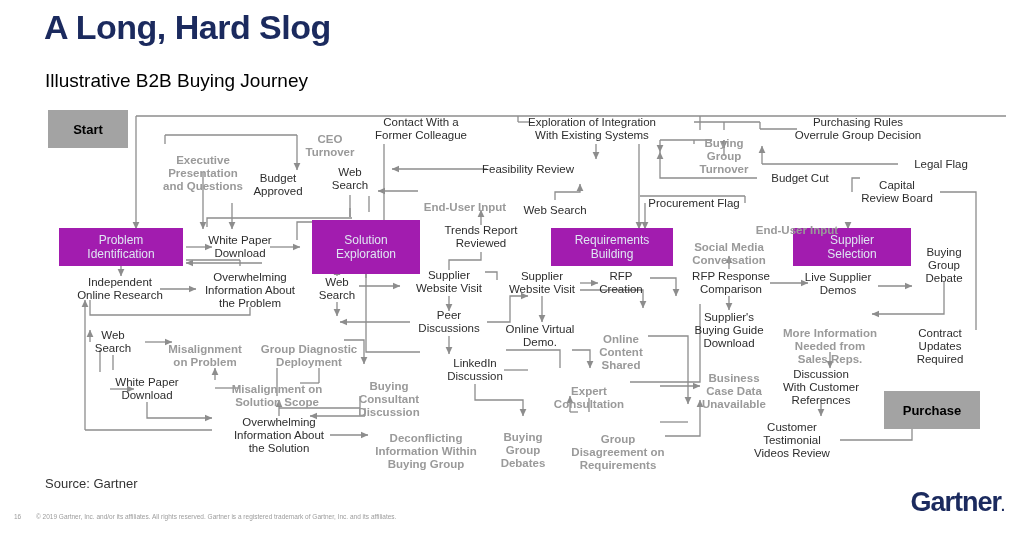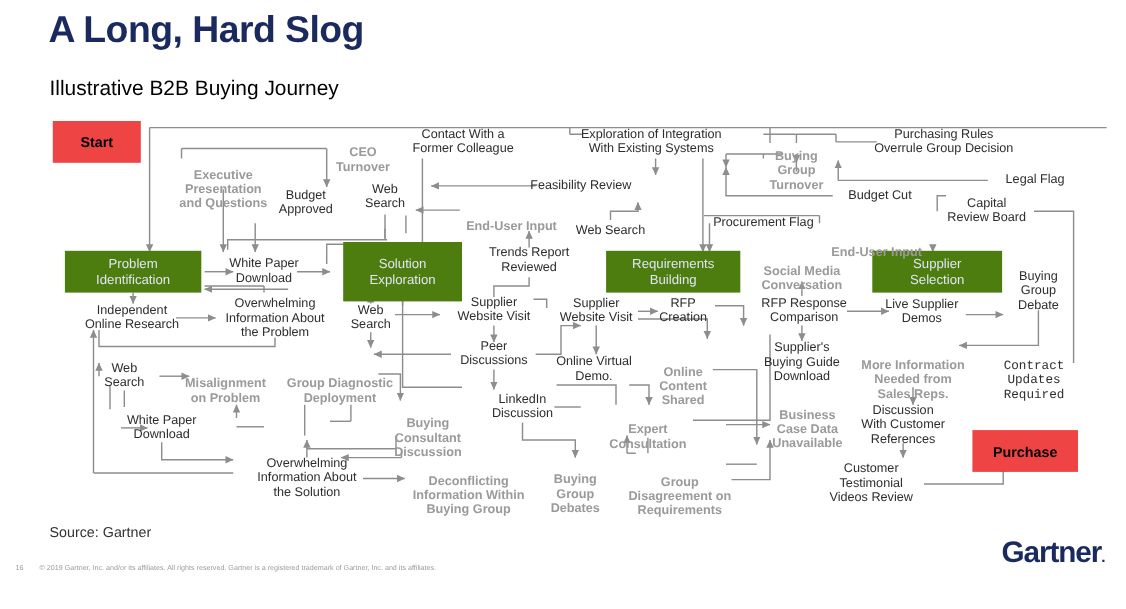--- a/index.html
+++ b/index.html
@@ -38,34 +38,34 @@
   }
   .node.friction {
     color:#9a9a9a;
     font-weight:bold;
     margin-top:16px;
   }
 
   
   .stage-box {
     position:absolute;
-    background:#4d7c0f;
+    background:#a21caf;
     color:#dfe6f2;
     font-size:12px;
     line-height:14px;
     text-align:center;
     display:flex;
     align-items:center;
     justify-content:center;
     white-space:pre-line;
     transform:translate(-50%,-50%);
   }
   .endpoint-box {
     position:absolute;
-    background:#ef4444;
+    background:#a3a3a3;
     color:#000000;
     font-size:13px;
     font-weight:bold;
     text-align:right;
     display:flex;
     align-items:center;
     justify-content:center;
     transform:translate(-50%,-50%);
   }
 
@@ -322,32 +322,34 @@
 Demo.</div>
     <div class="node friction" style="left:621px; top:236px;">Online
 Content
 Shared</div>
     <div class="node" style="left:729px; top:230px;">Supplier's
 Buying Guide
 Download</div>
     <div class="node friction" style="left:830px; top:230px;">More Information
 Needed from
 Sales Reps.</div>
-    <div class="node" style="left:940px; top:246px;font-family:Liberation Mono, monospace;">Contract
+    <div class="node" style="left:940px; top:246px;">Contract
 Updates Required</div>
     <div class="node" style="left:113px; top:242px;">Web
 Search</div>
     <div class="node friction" style="left:205px; top:240px;">Misalignment
 on Problem</div>
     <div class="node friction" style="left:309px; top:240px;">Group Diagnostic
 Deployment</div>
     <div class="node" style="left:475px; top:270px;">LinkedIn
 Discussion</div>
     <div class="node friction" style="left:589px; top:282px;">Expert
 Consultation</div>
+    <div class="node friction" style="left:277px; top:280px;">Misalignment on
+Solution Scope</div>
     <div class="node friction" style="left:389px; top:283px;">Buying
 Consultant
 Discussion</div>
     <div class="node friction" style="left:734px; top:275px;">Business
 Case Data
 Unavailable</div>
     <div class="node" style="left:821px; top:287px;">Discussion
 With Customer
 References</div>
     <div class="node" style="left:147px; top:289px;">White Paper

